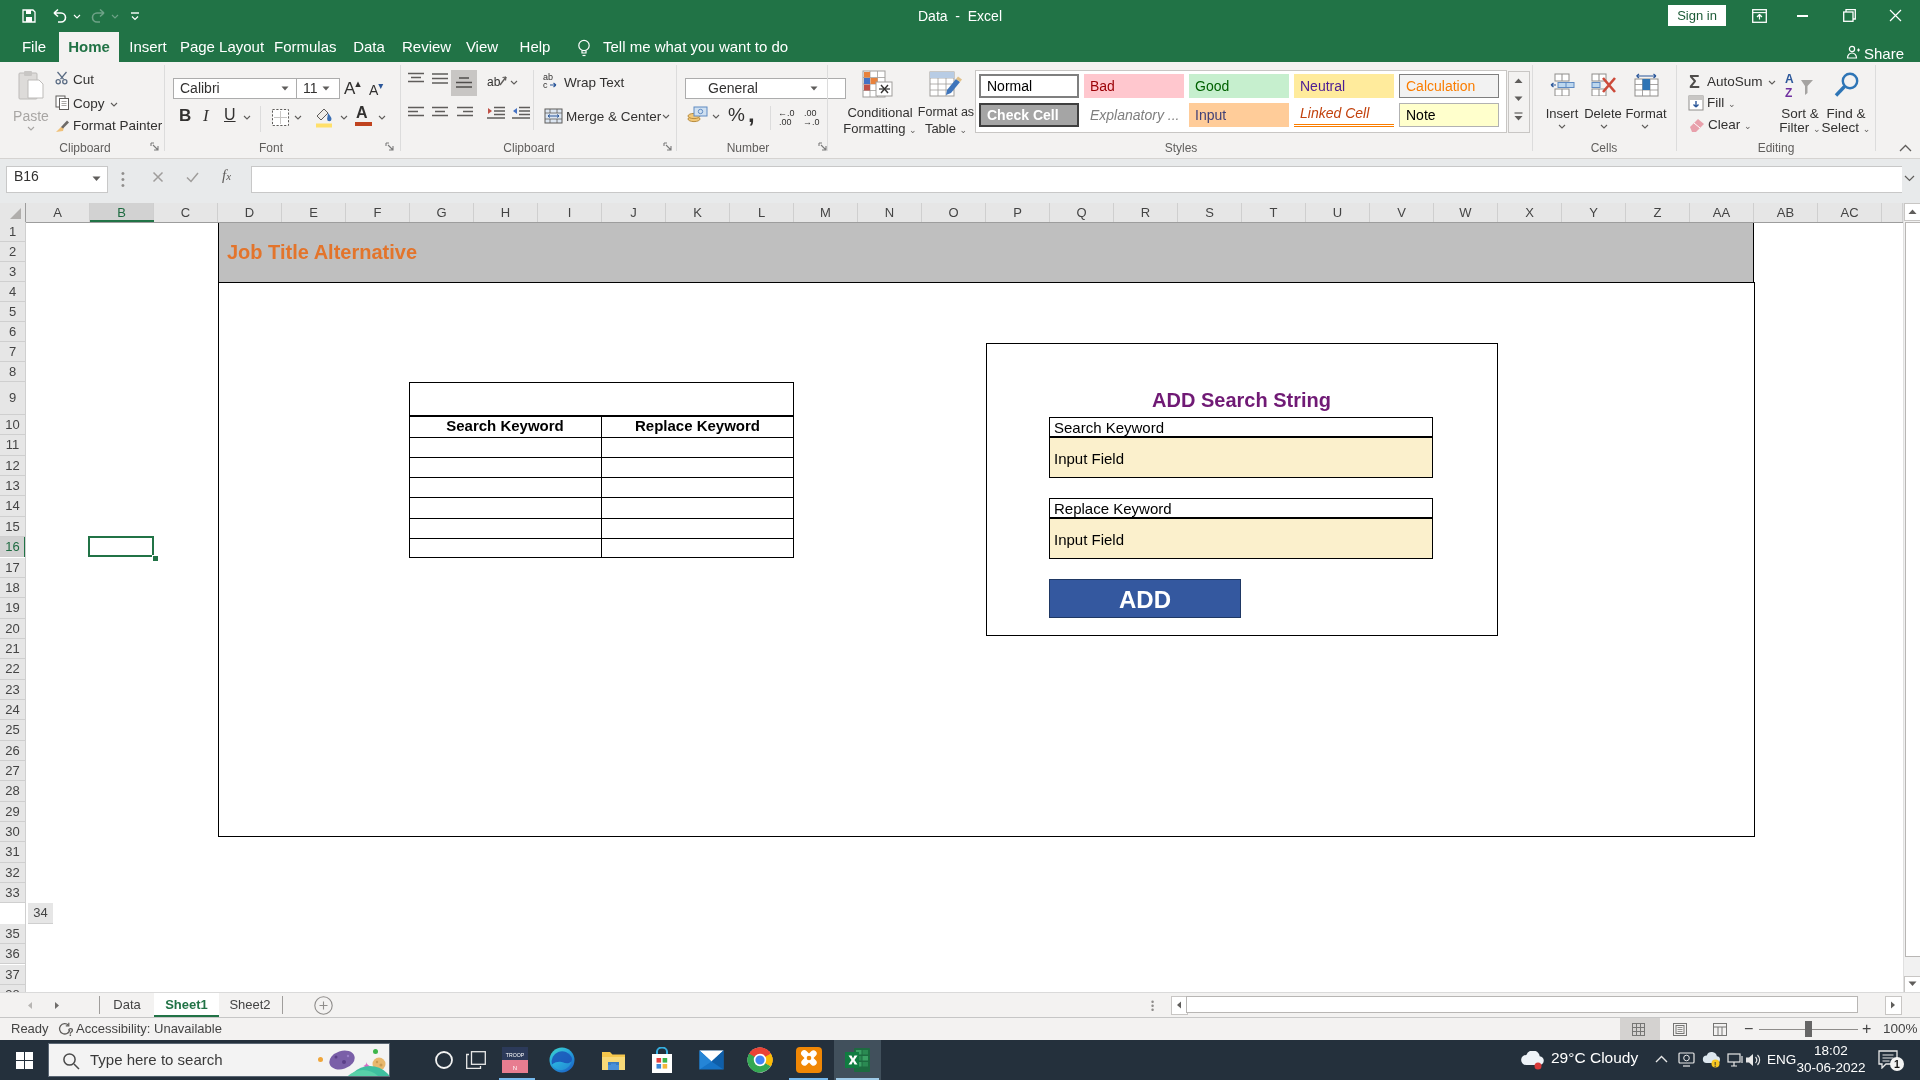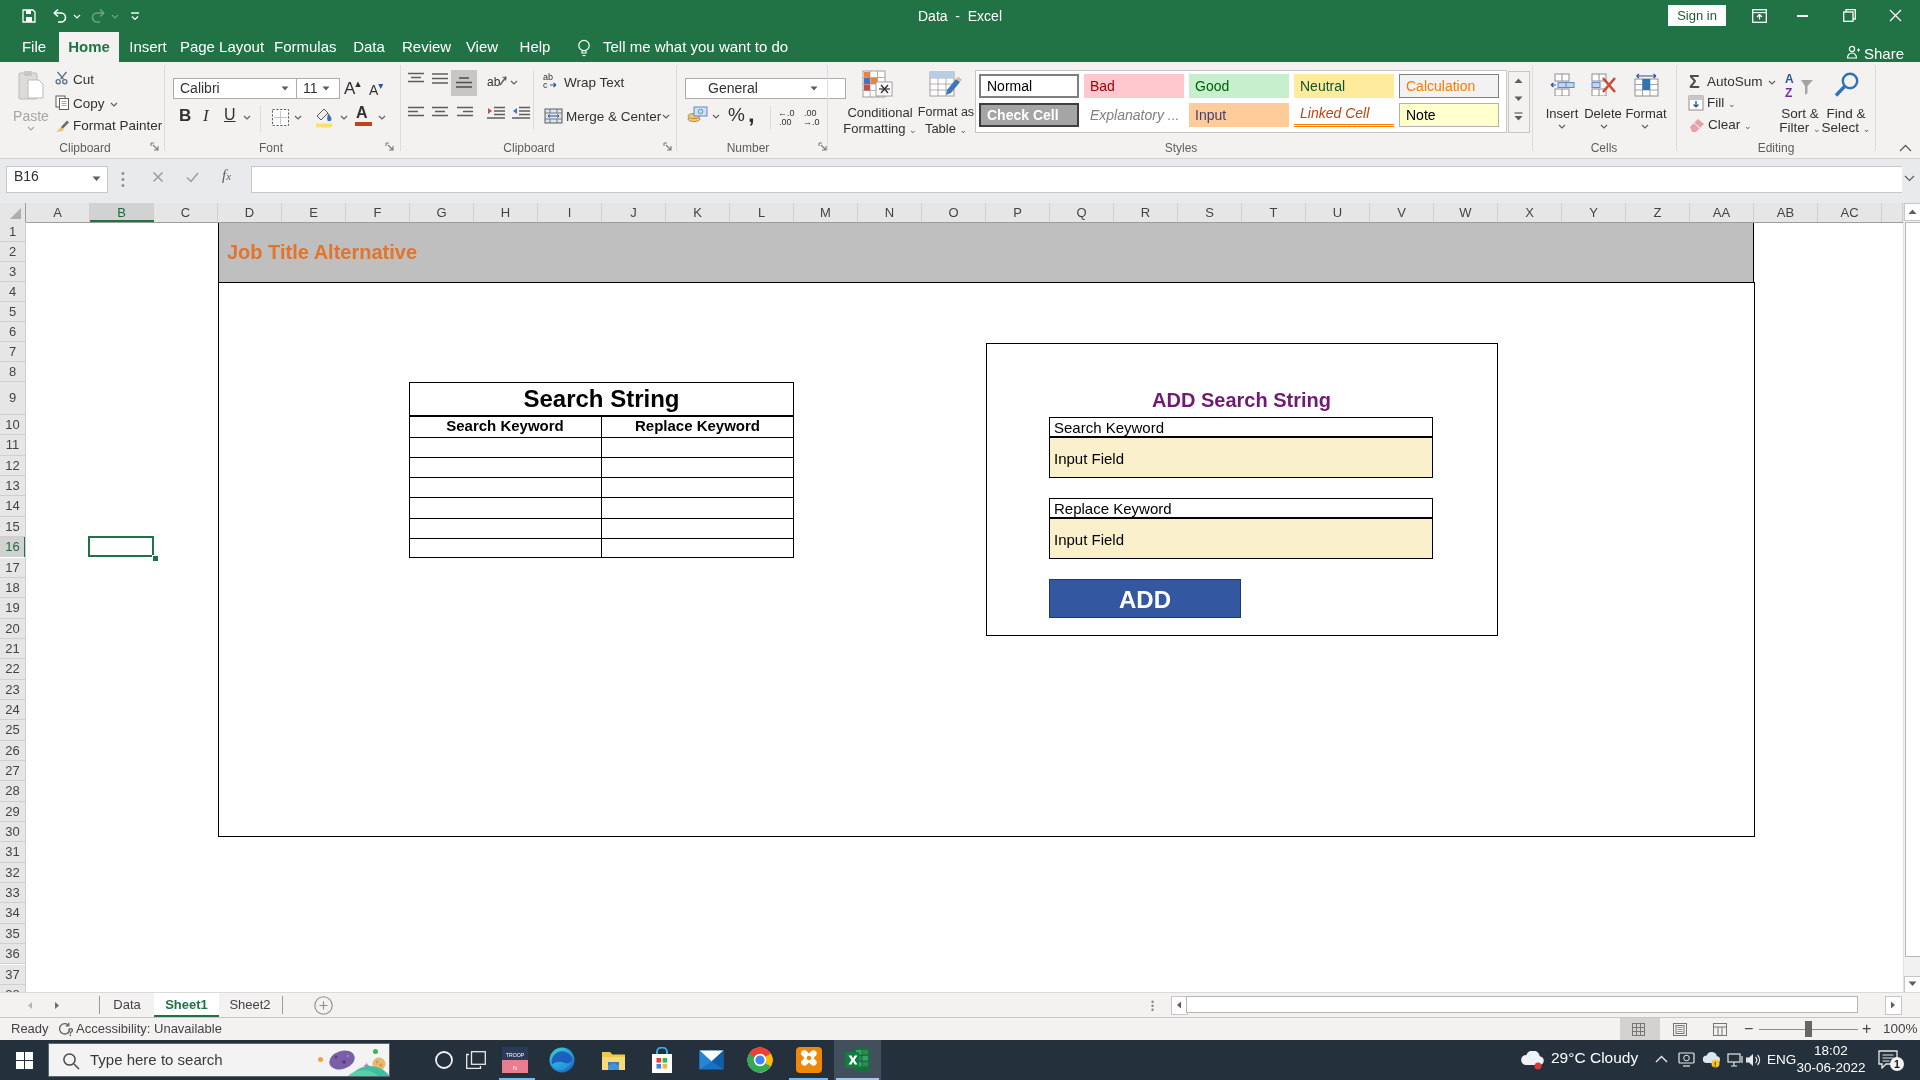--- a/index.html
+++ b/index.html
@@ -289,21 +289,21 @@
         <rect x="1" y="2" width="24" height="6" fill="#b8cce4"></rect>
         <path d="M18 20 L27 9 l4 3 -9 11 -5 2z" fill="#3f75bb"></path>
         <path d="M27 9 l4 3 2-2.5 -4-3z" fill="#e0c089"></path>
       </svg>
  <div class="ab rtext" style="left:898px;top:43px;width:96px;text-align:center;font-size:12.5px;">Format as</div>
  <div class="ab rtext" style="left:898px;top:59px;width:96px;text-align:center;font-size:13px;">Table <span class="chev">⌄</span></div>
  <div class="ab" style="left:975px;top:8px;width:530px;height:61px;background:#fff;border:1px solid #c8c6c4;"></div>
  <div class="ab stylecell" style="left:979px;top:12px;border:2px solid #7f7f7f;background:#fff;color:#000;line-height:20px;">Normal</div>
  <div class="ab stylecell" style="left:1084px;top:12px;background:#ffc7ce;color:#9c0006;">Bad</div>
  <div class="ab stylecell" style="left:1189px;top:12px;background:#c6efce;color:#006100;">Good</div>
- <div class="ab stylecell" style="left:1294px;top:12px;background:#ffeb9c;color:#14532d;">Neutral</div>
+ <div class="ab stylecell" style="left:1294px;top:12px;background:#ffeb9c;color:#4c1d95;">Neutral</div>
  <div class="ab stylecell" style="left:1399px;top:12px;border:1px solid #7f7f7f;background:#f2f2f2;color:#fa7d00;line-height:22px;">Calculation</div>
  <div class="ab stylecell" style="left:979px;top:41px;border:2px solid #3f3f3f;background:#a5a5a5;color:#fff;font-weight:bold;line-height:20px;">Check Cell</div>
  <div class="ab stylecell" style="left:1084px;top:41px;background:#fff;color:#7f7f7f;font-style:italic;">Explanatory ...</div>
  <div class="ab stylecell" style="left:1189px;top:41px;background:#ffcc99;color:#3f3f76;">Input</div>
  <div class="ab stylecell" style="left:1294px;top:41px;background:#fff;color:#c2410c;border-bottom:3px double #fa7d00;line-height:21px;font-style:italic;">Linked Cell</div>
  <div class="ab stylecell" style="left:1399px;top:41px;border:1px solid #b2b2b2;background:#ffffcc;color:#000;line-height:22px;">Note</div>
  <div class="ab" style="left:1508px;top:9px;width:20px;height:60px;background:#f3f2f1;border:1px solid #c8c6c4;"></div>
  <svg class="ab" style="left:1514px;top:16px" width="9" height="6" viewBox="0 0 9 6">
         <path d="M0.5 5 L4.5 0.5 8.5 5z" fill="#5f5d5b"></path>
       </svg>
@@ -478,34 +478,33 @@
  <div class="ab rowhdr" style="top:496.9px;height:19.4px;line-height:19.4px;">24</div>
  <div class="ab rowhdr" style="top:517.3px;height:19.4px;line-height:19.4px;">25</div>
  <div class="ab rowhdr" style="top:537.6px;height:19.4px;line-height:19.4px;">26</div>
  <div class="ab rowhdr" style="top:558.0px;height:19.4px;line-height:19.4px;">27</div>
  <div class="ab rowhdr" style="top:578.3px;height:19.4px;line-height:19.4px;">28</div>
  <div class="ab rowhdr" style="top:598.7px;height:19.4px;line-height:19.4px;">29</div>
  <div class="ab rowhdr" style="top:619.0px;height:19.4px;line-height:19.4px;">30</div>
  <div class="ab rowhdr" style="top:639.4px;height:19.4px;line-height:19.4px;">31</div>
  <div class="ab rowhdr" style="top:659.7px;height:19.4px;line-height:19.4px;">32</div>
  <div class="ab rowhdr" style="top:680.1px;height:19.4px;line-height:19.4px;">33</div>
- <div class="ab rowhdr" style="top:700.4px;height:19.4px;line-height:19.4px;">34</div>
+ <div class="ab rowhdr" style="top:700.4px;height:19.4px;line-height:19.4px;margin-left:28px;">34</div>
  <div class="ab rowhdr" style="top:720.8px;height:19.4px;line-height:19.4px;">35</div>
  <div class="ab rowhdr" style="top:741.1px;height:19.4px;line-height:19.4px;">36</div>
  <div class="ab rowhdr" style="top:761.5px;height:19.4px;line-height:19.4px;">37</div>
  <div class="ab rowhdr" style="top:781.8px;height:19.4px;line-height:19.4px;">38</div>
  <div class="ab" style="left:25px;top:19px;width:1px;height:770px;background:#cfcfcf;"></div>
 
  <div class="ab" style="left:217.5px;top:20px;width:1536px;height:62px;background:#bfbfbf;border-left:1.5px solid #000;border-right:1.5px solid #000;box-sizing:border-box;"></div>
  <div class="ab" style="left:227px;top:38px;font-size:20px;font-weight:bold;color:#e3742b;">Job Title Alternative</div>
 
  <div class="ab" style="left:217.5px;top:79px;width:1537px;height:555px;border:1.5px solid #000;box-sizing:border-box;background:#fff;"></div>
 
  <div class="ab" style="left:409px;top:179px;width:385px;height:176px;border:1.5px solid #000;box-sizing:border-box;"></div>
- <div class="ab" style="left:409px;top:179px;width:385px;height:33px;text-align:center;font-size:24px;font-weight:bold;color:#000;line-height:34px;">Search String</div>
  <div class="ab" style="left:409px;top:212px;width:385px;height:1.5px;background:#000;"></div>
  <div class="ab" style="left:409px;top:212px;width:192px;height:21px;text-align:center;font-size:15px;font-weight:bold;color:#000;line-height:22px;">Search Keyword</div>
  <div class="ab" style="left:601px;top:212px;width:193px;height:21px;text-align:center;font-size:15px;font-weight:bold;color:#000;line-height:22px;">Replace Keyword</div>
  <div class="ab" style="left:600.5px;top:212px;width:1.5px;height:142px;background:#000;"></div>
  <div class="ab" style="left:409px;top:233.5px;width:385px;height:1px;background:#000;"></div>
  <div class="ab" style="left:409px;top:254px;width:385px;height:1px;background:#000;"></div>
  <div class="ab" style="left:409px;top:274px;width:385px;height:1px;background:#000;"></div>
  <div class="ab" style="left:409px;top:294px;width:385px;height:1px;background:#000;"></div>
  <div class="ab" style="left:409px;top:314.5px;width:385px;height:1px;background:#000;"></div>
  <div class="ab" style="left:409px;top:335px;width:385px;height:1px;background:#000;"></div>

